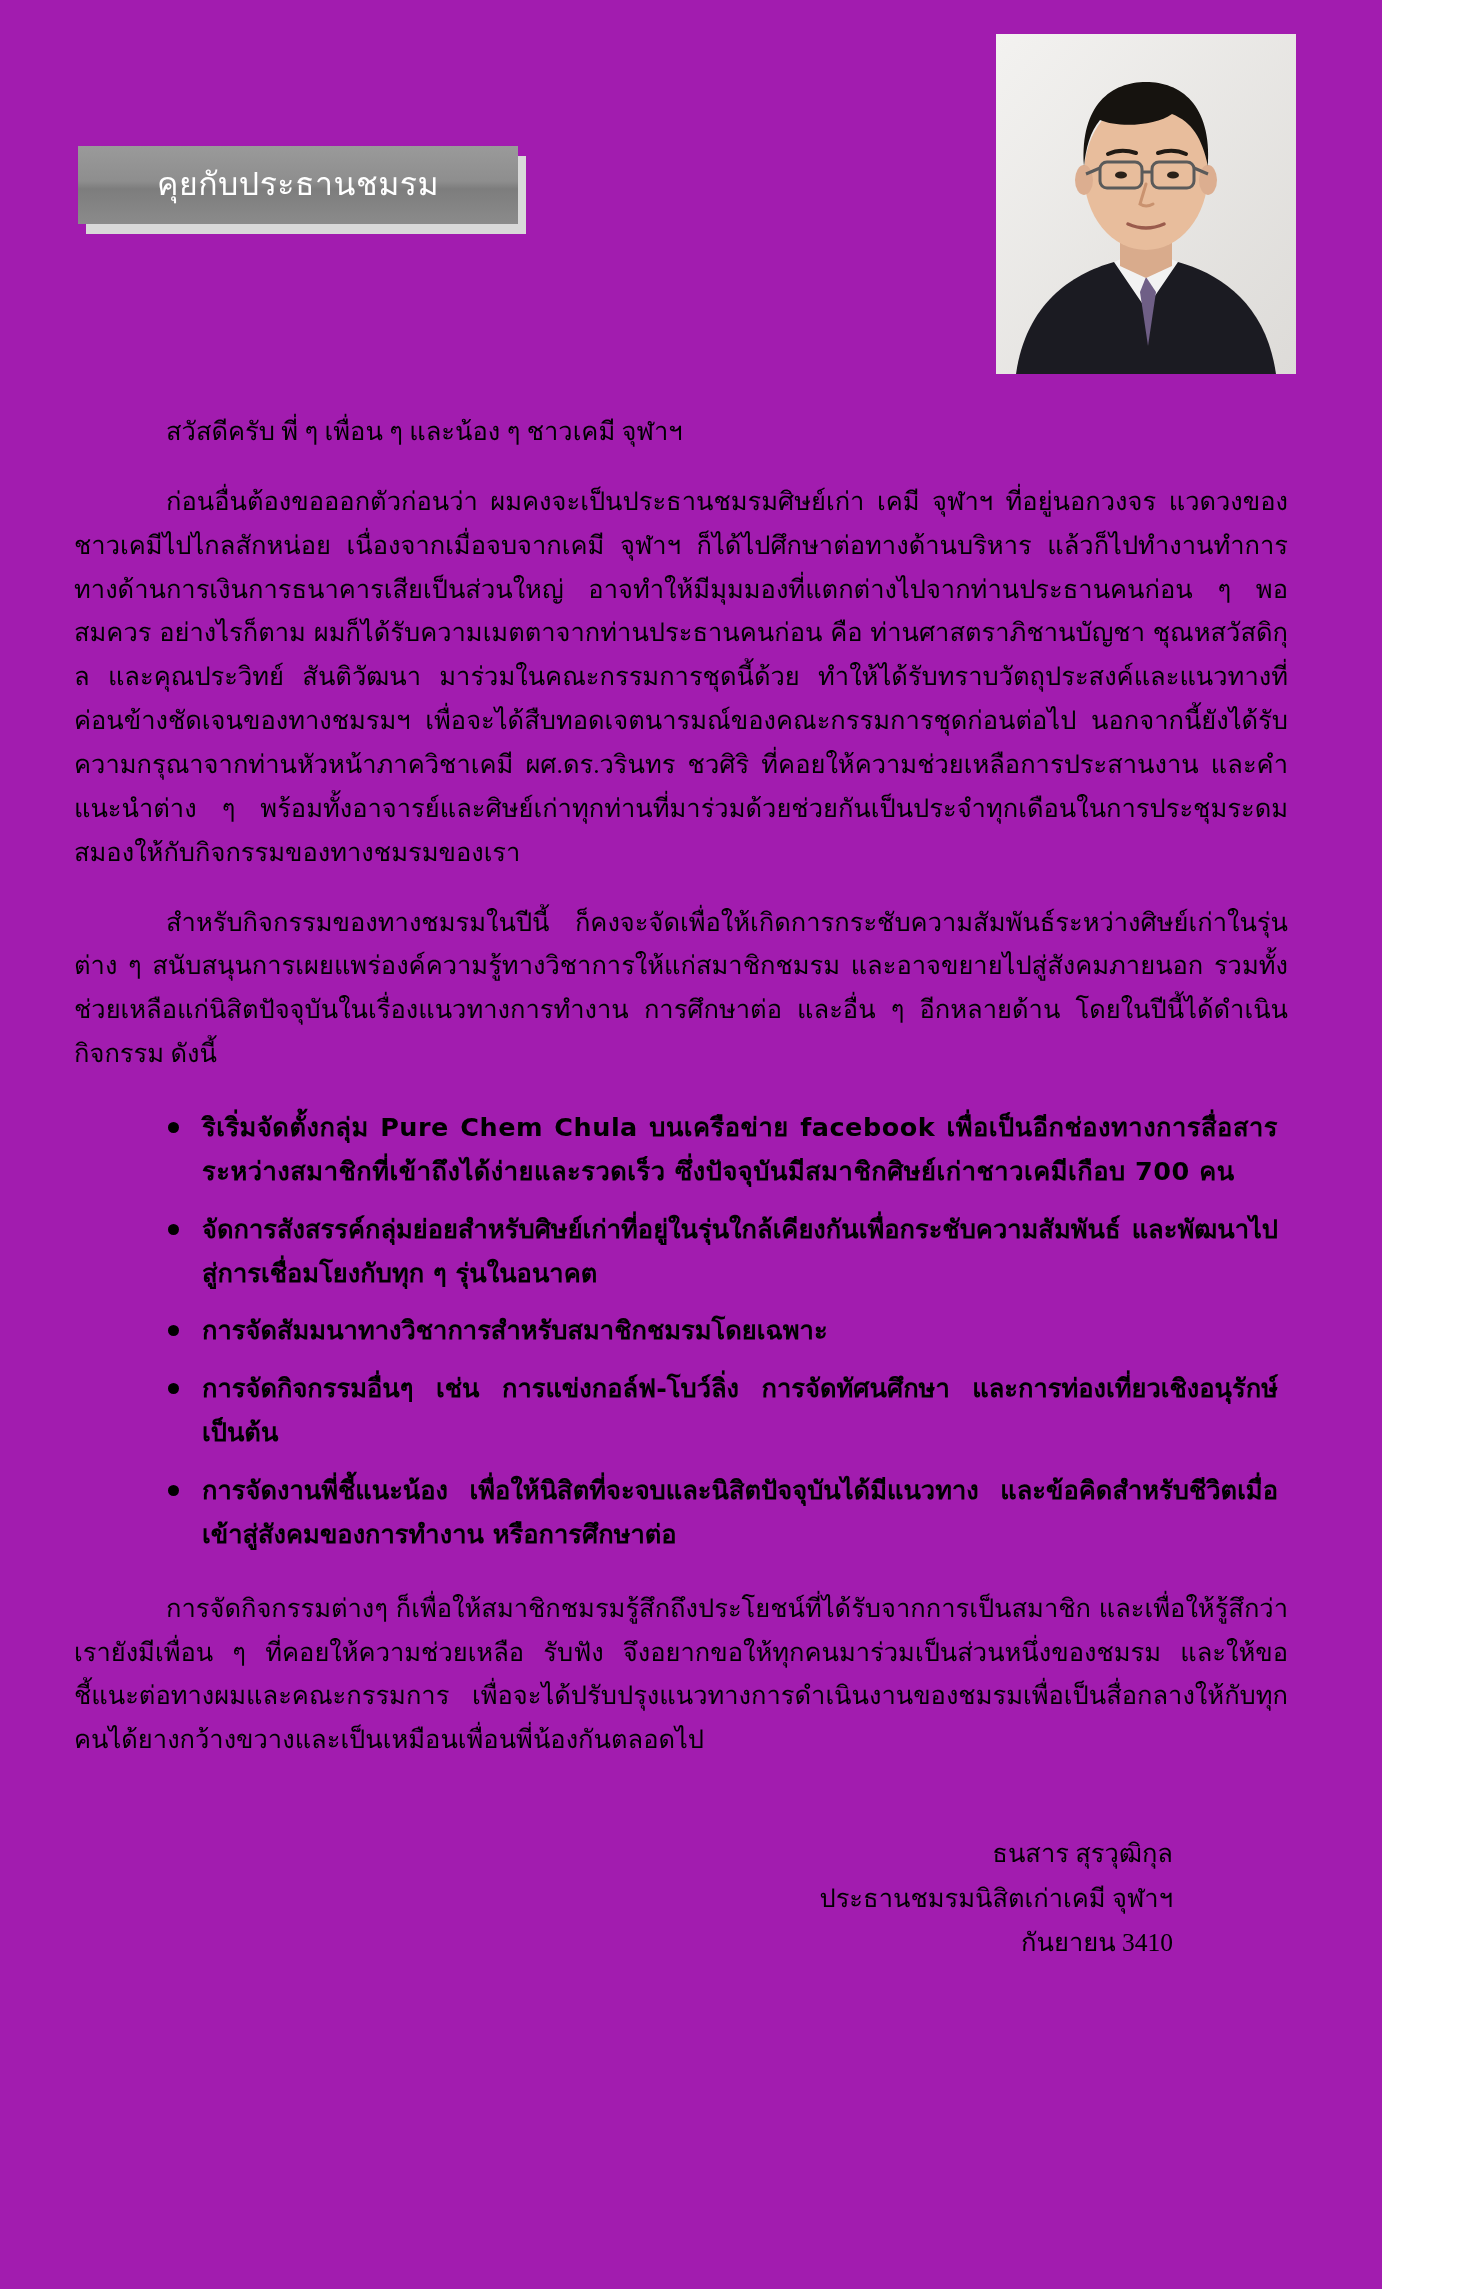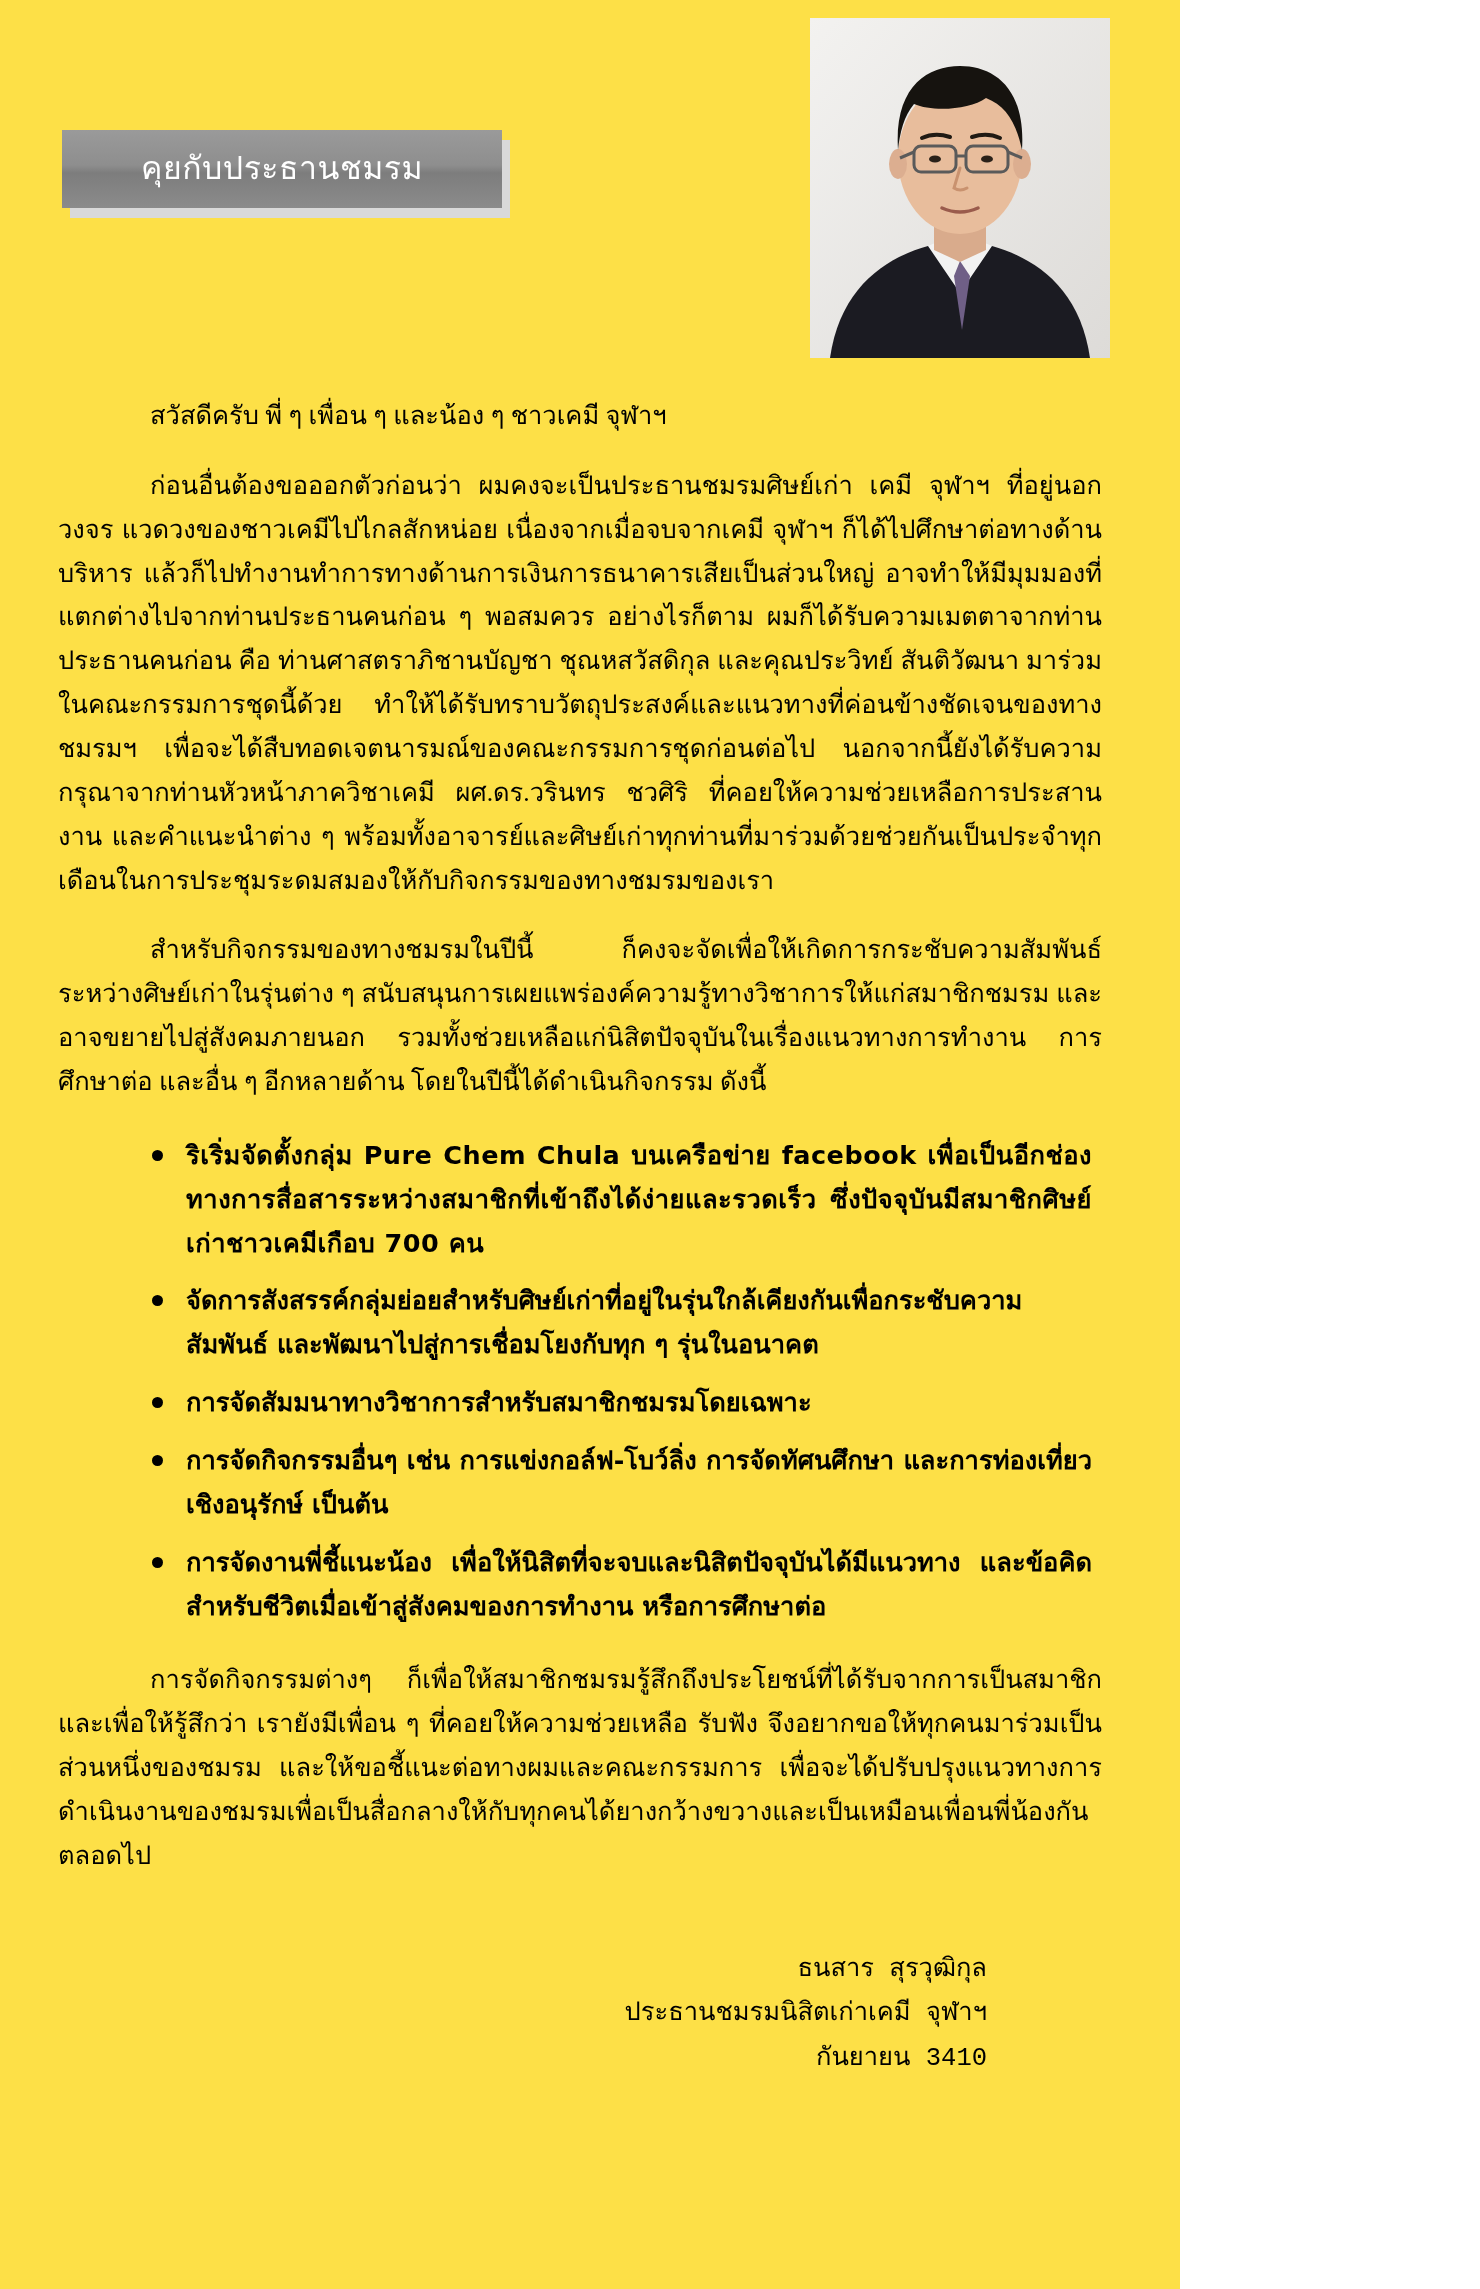--- a/index.html
+++ b/index.html
@@ -9,25 +9,25 @@
   }
   body {
     width: 1480px;
     min-height: 2289px;
     font-family: "DejaVu Sans", "Liberation Sans", sans-serif;
     color: #000000;
     position: relative;
   }
   .page {
     position: relative;
-    width: 1180px;
+    width: 1382px;
     min-height: 2289px;
     box-sizing: border-box;
-    padding: 0;
-    background: #fde047;
+    padding: 16px;
+    background: #a21caf;
   }
 
   
   .header-area {
     position: relative;
     height: 380px;
   }
   .title-banner-wrap {
     position: absolute;
     left: 62px;
@@ -119,21 +119,21 @@
   }
   .spaced { letter-spacing: 0.5px; }
 
   
   .signature {
     margin-top: 70px;
     padding: 0 115px 60px 0;
     text-align: right;
     font-size: 25.5px;
     line-height: 1.75;
-    font-family: Liberation Mono, monospace;
+    font-family: Liberation Serif, serif;
   }
   .signature div { margin: 0; }
 </style>
 </head>
 <body>
 
 <div class="page">
 
   <div class="header-area">
 

